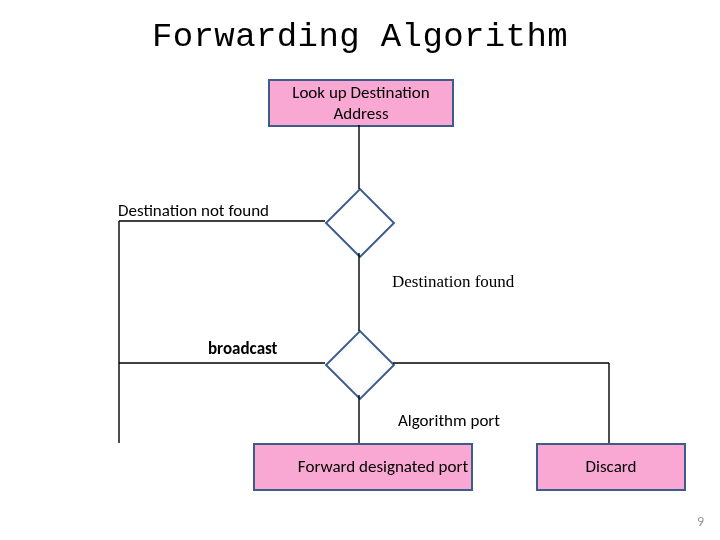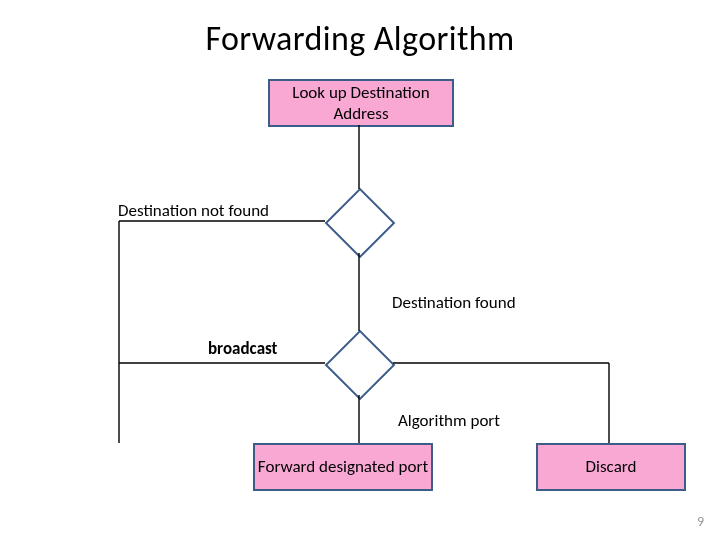--- a/index.html
+++ b/index.html
@@ -1,38 +1,38 @@
 <!DOCTYPE html>
 <html><head>
 <meta charset="utf-8">
 <style>
   html,body{margin:0;padding:0;width:720px;height:540px;background:#fff;font-family:Calibri,Arial,sans-serif;color:#000;}
   .stage{position:relative;width:720px;height:540px;overflow:hidden;}
-  .title{position:absolute;width:100%;text-align:center;font-size:34px;top:18px;letter-spacing:0.4px;}
+  .title{position:absolute;width:100%;text-align:center;font-size:34px;top:18px;letter-spacing:0.4px;font-family:Liberation Mono, monospace;}
   .box{position:absolute;border:2px solid #3c5c8a;background:#f9a8d4;text-align:center;font-size:17px;line-height:1.25;display:flex;align-items:center;justify-content:center;}
   .label{position:absolute;font-size:17px;}
   .pagenum{position:absolute;right:16px;bottom:10px;font-size:14px;color:#9a9a9a;}
   .diamond{position:absolute;border:2px solid #3c5c8a;background:#fff;}
   svg.wires{position:absolute;left:0;top:0;width:720px;height:540px;}
 </style>
 </head>
 <body>
 <div class="stage">
 
 <div class="title">Forwarding Algorithm</div>
 
 <div class="box" style="left:268px;top:79px;width:182px;height:44px;">Look up Destination Address</div>
-<div class="box" style="left:253px;top:443px;width:176px;height:44px;">Forward designated port</div>
+<div class="box" style="left:253px;top:443px;width:176px;height:44px;padding-left:40px;">Forward designated port</div>
 <div class="box" style="left:536px;top:443px;width:146px;height:44px;">Discard</div>
 
 <div class="diamond" style="left:335px;top:198px;width:46px;height:46px;transform:rotate(45deg);"></div>
 <div class="diamond" style="left:335px;top:340px;width:46px;height:46px;transform:rotate(45deg);"></div>
 
 <div class="label" style="left:118px;top:200px;">Destination not found</div>
-<div class="label" style="left:392px;top:292px;">Destination found</div>
+<div class="label" style="left:392px;top:272px;font-family:Liberation Serif, serif;">Destination found</div>
 <div class="label" style="left:208px;top:338px;font-weight:bold;">broadcast</div>
 <div class="label" style="left:398px;top:410px;">Algorithm port</div>
 
 <svg class="wires">
   <g stroke="#000" stroke-width="1.4" fill="none">
 
     <line x1="359" y1="125" x2="359" y2="189"></line>
 
     <line x1="325" y1="221" x2="119" y2="221"></line>
     <line x1="119" y1="221" x2="119" y2="443"></line>

